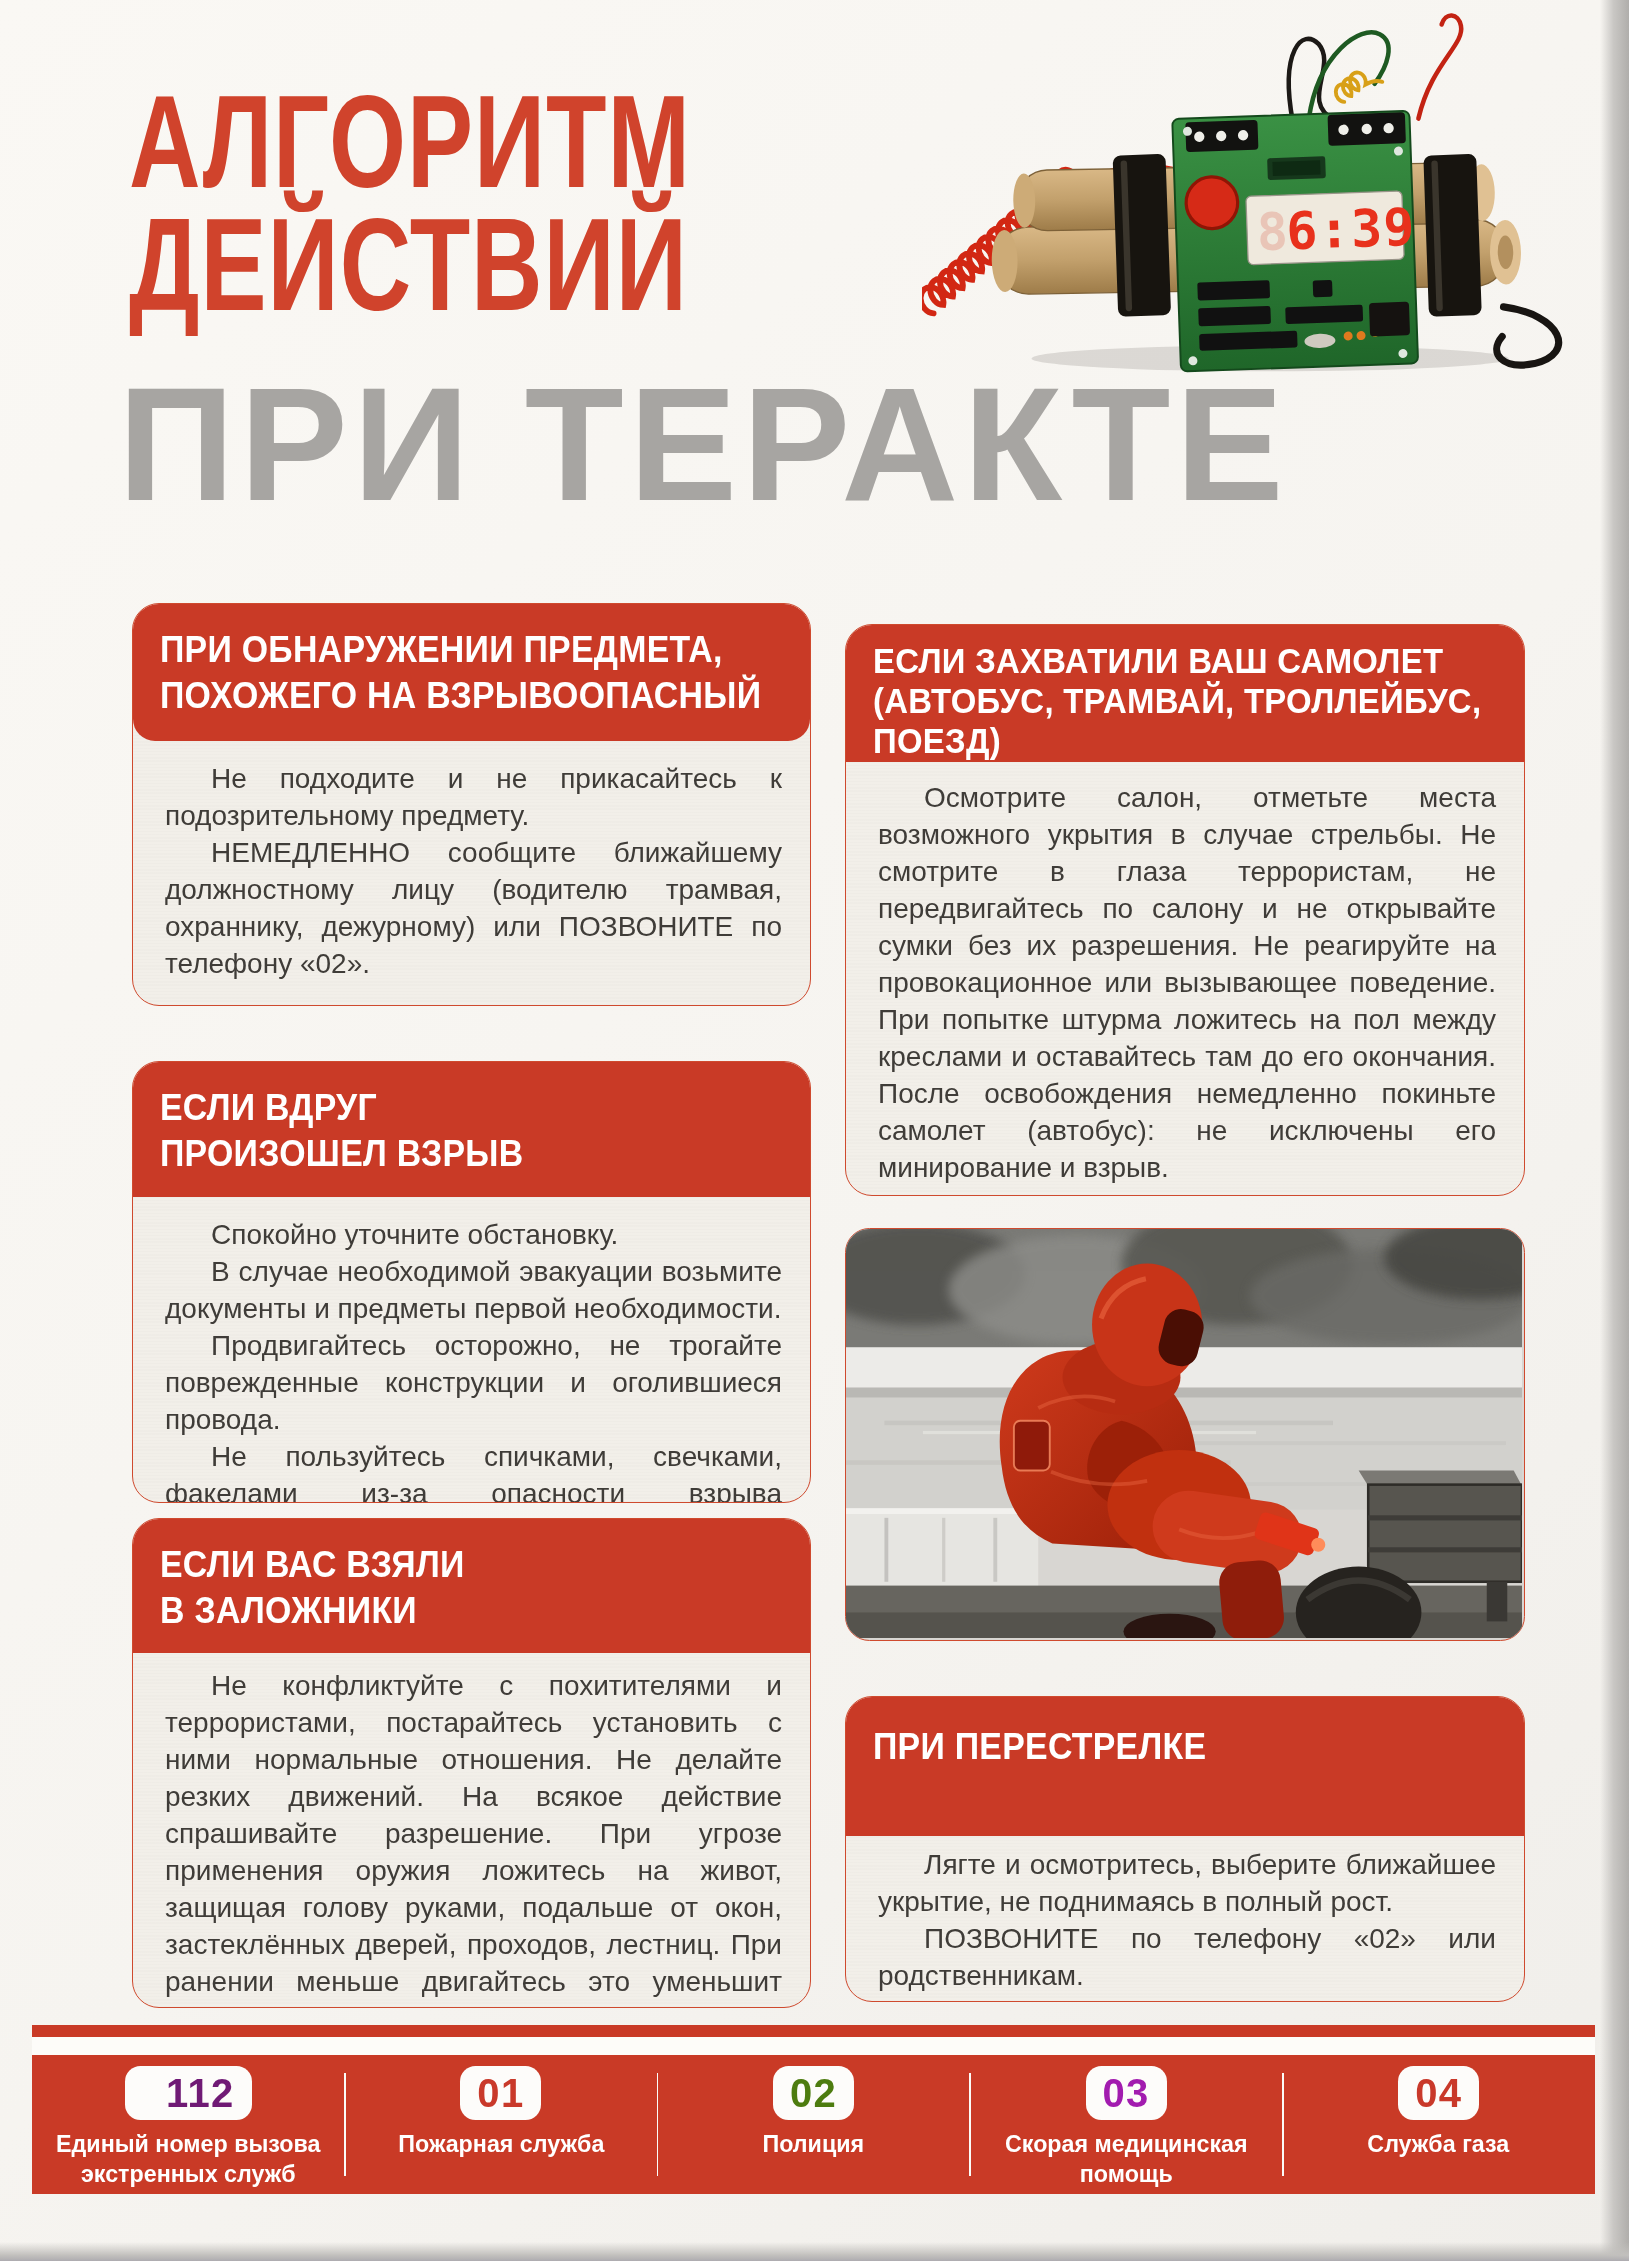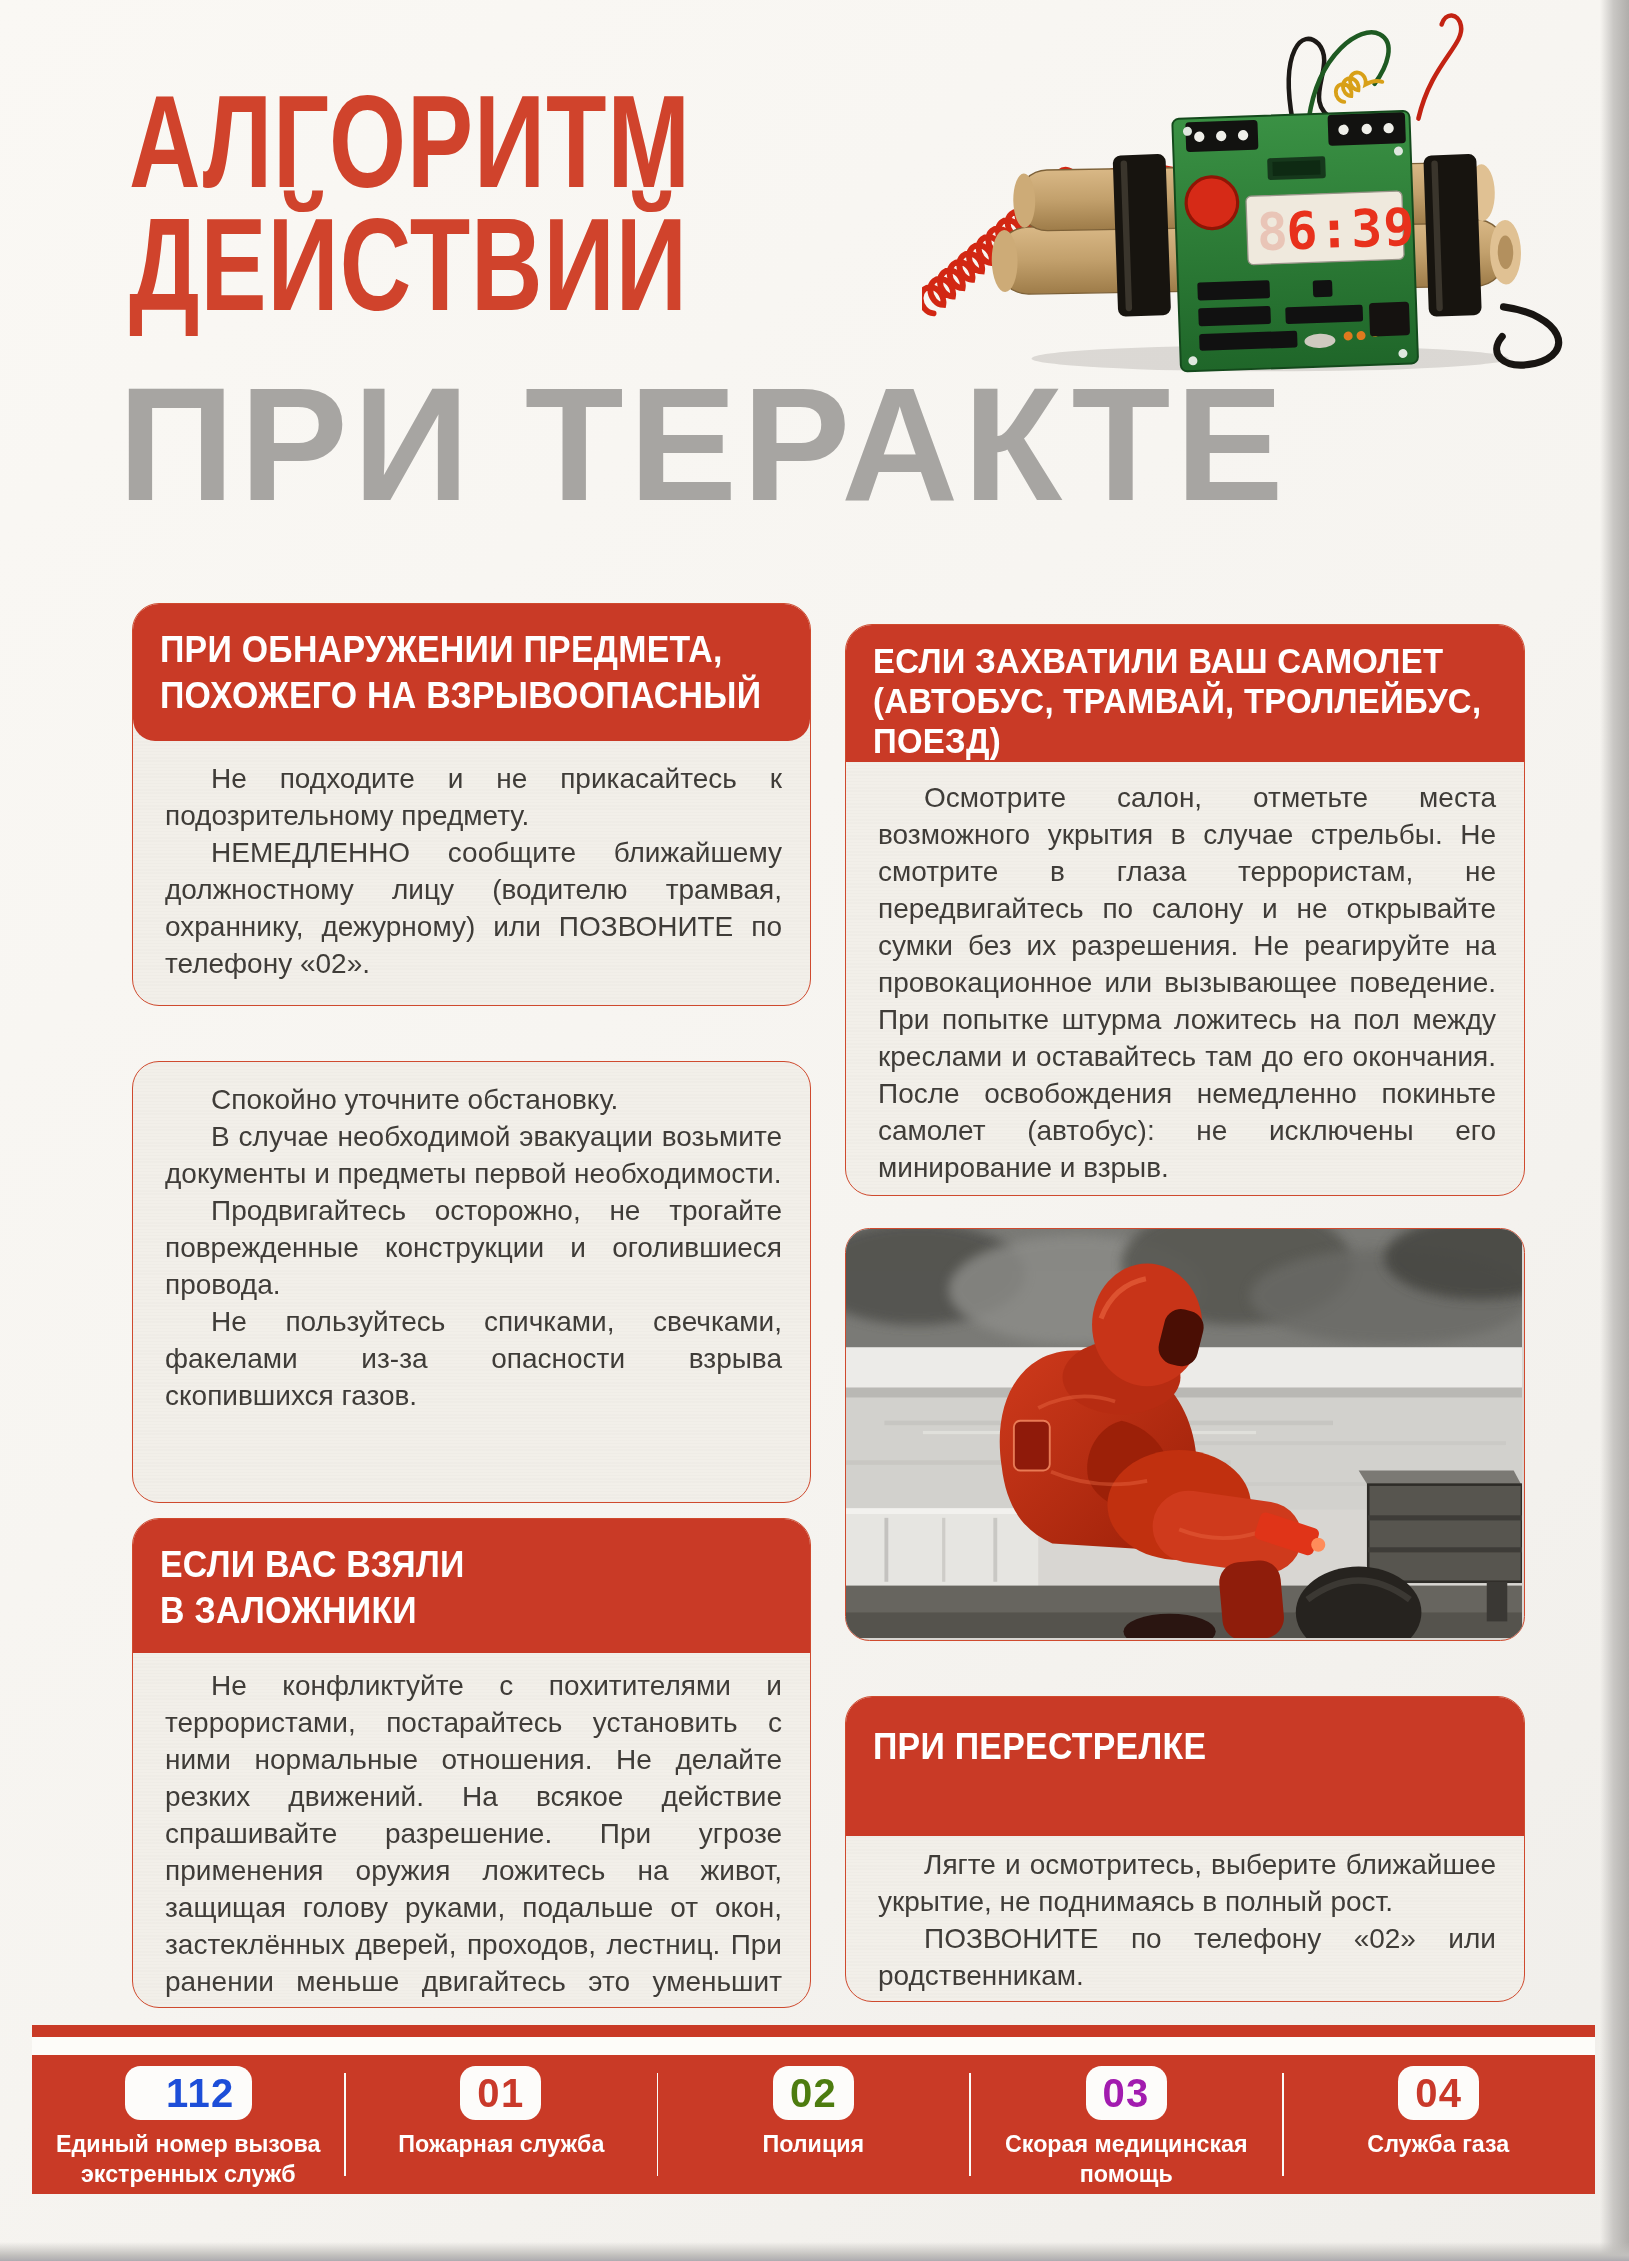--- a/index.html
+++ b/index.html
@@ -176,20 +176,24 @@
       <div class="hline">ПРИ ОБНАРУЖЕНИИ ПРЕДМЕТА,</div>
       <div class="hline">ПОХОЖЕГО НА ВЗРЫВООПАСНЫЙ</div>
     </div>
     <div class="card-body" style="color:#3f3c38;">
       <p>Не подходите и не прикасайтесь к подозрительному предмету.</p>
       <p>НЕМЕДЛЕННО сообщите ближайшему должностному лицу (водителю трамвая, охраннику, дежурному) или ПОЗВОНИТЕ по телефону «02».</p>
     </div>
   </div>
 
   <div id="card2" class="card">
+    <div class="card-header" style="background:#c93a26;">
+      <div class="hline">ЕСЛИ ВДРУГ</div>
+      <div class="hline">ПРОИЗОШЕЛ ВЗРЫВ</div>
+    </div>
     <div class="card-body" style="color:#3f3c38;">
       <p>Спокойно уточните обстановку.</p>
       <p>В случае необходимой эвакуации возьмите документы и предметы первой необходимости.</p>
       <p>Продвигайтесь осторожно, не трогайте поврежденные конструкции и оголившиеся провода.</p>
       <p>Не пользуйтесь спичками, свечками, факелами из-за опасности взрыва скопившихся газов.</p>
     </div>
   </div>
 
   <div id="card3" class="card">
     <div class="card-header" style="background:#c93a26;">
@@ -294,21 +298,21 @@
       <p>ПОЗВОНИТЕ по телефону «02» или родственникам.</p>
     </div>
   </div>
 
   <div id="footer">
     <div class="f-strip1" style="background:#c93a26;"></div>
     <div class="f-gap"></div>
     <div class="f-bar" style="background:#c93a26;">
       <div class="f-cell">
         <span class="badge">
-          <span class="badge-num" style="color:#1d4ed8;margin-left:24px;">112</span>
+          <span class="badge-num" style="color:#701a75;margin-left:24px;">112</span>
         </span>
         <div class="f-label">
           <div>Единый номер вызова</div>
           <div>экстренных служб</div>
         </div>
       </div>
       <div class="f-cell">
         <span class="badge">
           <span class="badge-num" style="color:#c9392a;">01</span>
         </span>

